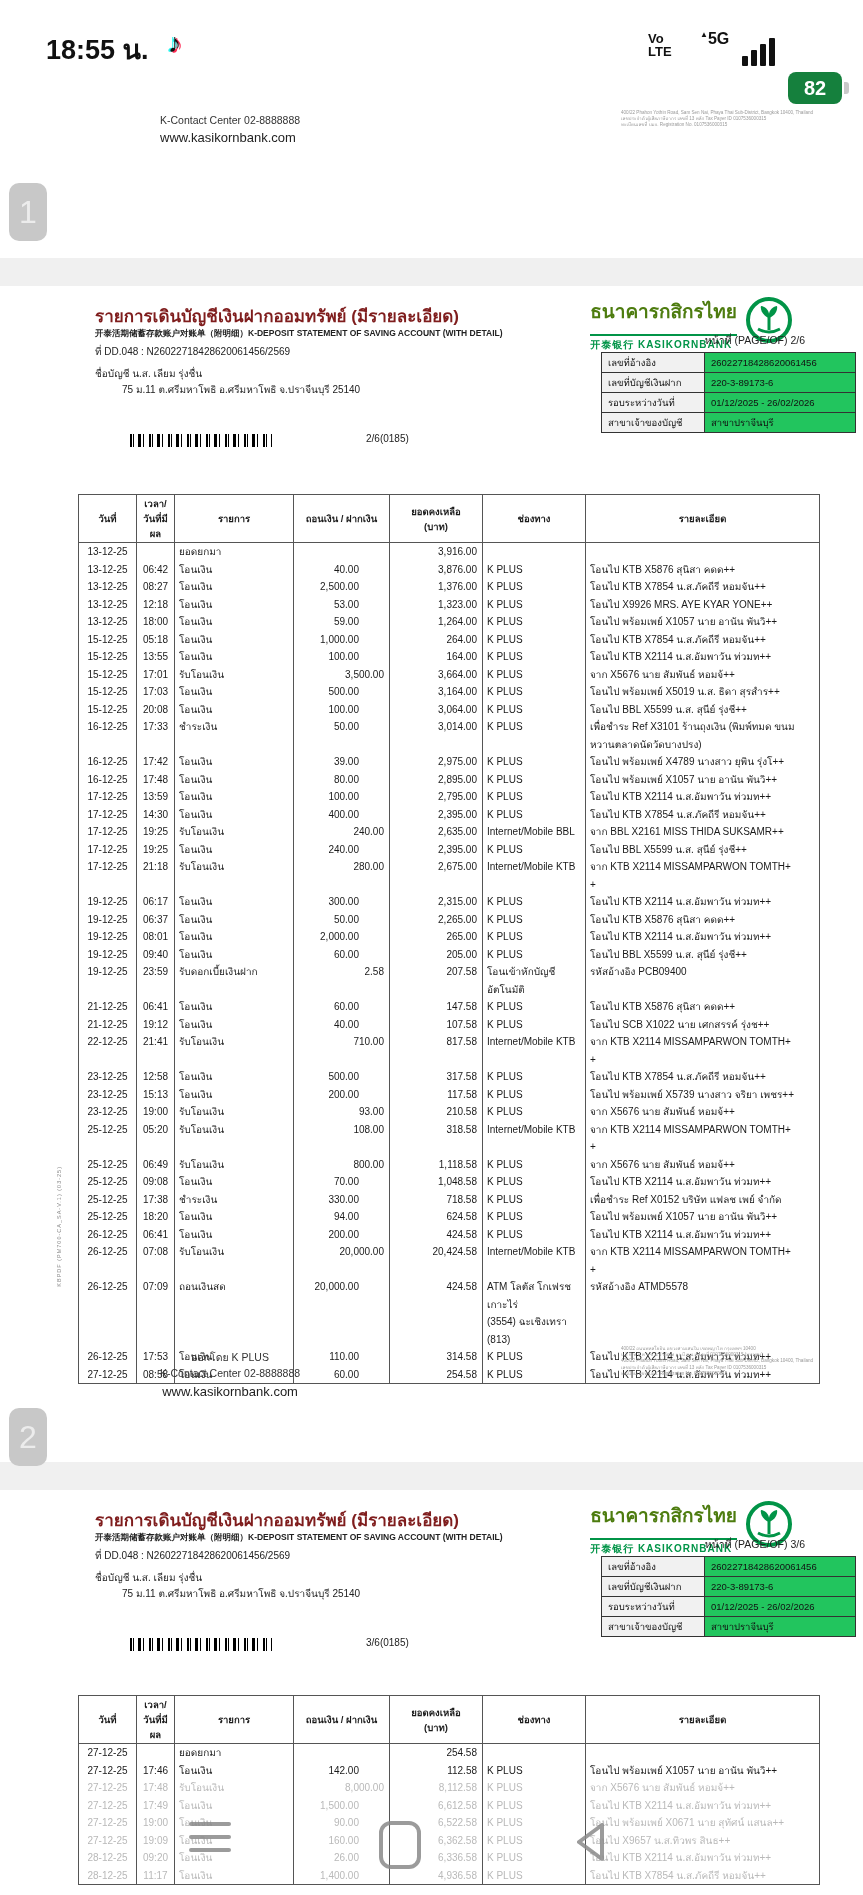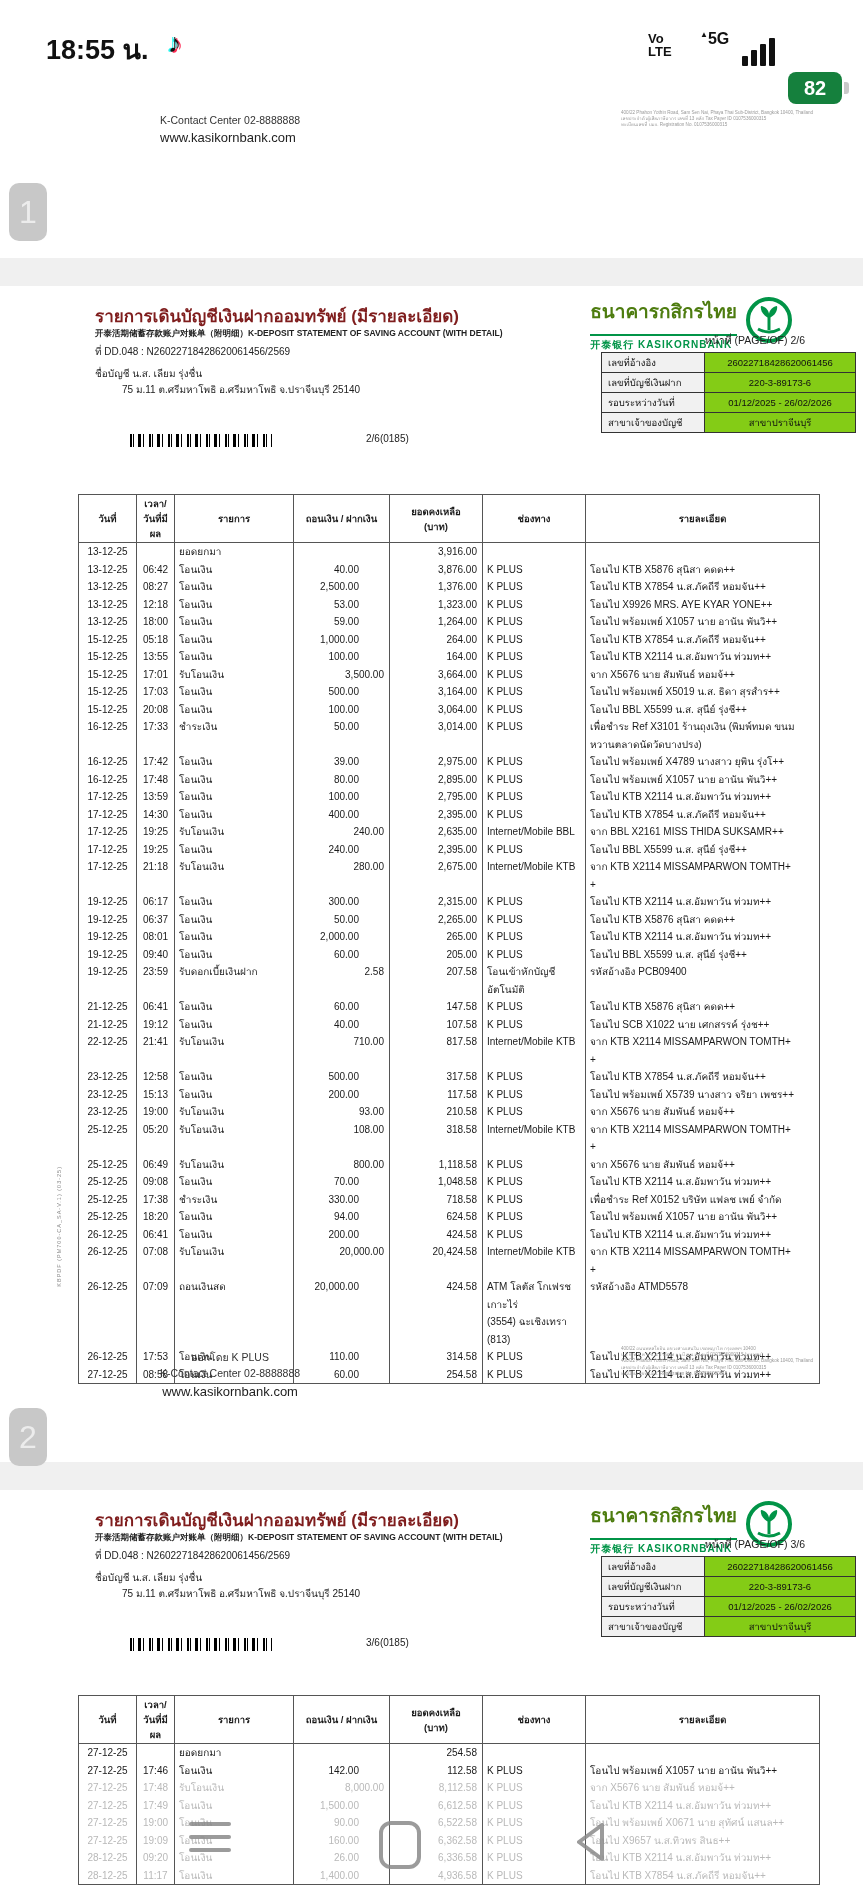--- a/index.html
+++ b/index.html
@@ -43,21 +43,21 @@
   .logo-th{font-size:19px;font-weight:bold;color:#4d7c0f;border-bottom:2px solid #019447;padding-bottom:8px;}
   .logo-en{font-size:10px;font-weight:bold;color:#019447;letter-spacing:1px;margin-top:2px;}
   .logo-mark{width:48px;height:48px;}
   .page-ind{position:absolute;right:58px;top:46px;font-size:10.5px;color:#222;}
   .doc-no{position:absolute;left:95px;top:58px;font-size:10px;color:#222;}
   .acc-name{position:absolute;left:95px;top:80px;font-size:10px;color:#222;}
   .acc-addr{position:absolute;left:122px;top:96px;font-size:10px;color:#222;}
   .info{position:absolute;right:7px;top:66px;border-collapse:collapse;font-size:9.5px;color:#111;}
   .info td{border:1px solid #333;padding:2px 6px;height:13px;margin-left:36px;}
   .info td.lbl{width:90px;background:#f1f1f1;}
-  .info td.val{width:138px;background:#84cc16;text-align:center;}
+  .info td.val{width:138px;background:#22c55e;}
   .barcode{position:absolute;left:130px;top:148px;width:142px;height:13px;
            background:repeating-linear-gradient(90deg,#000 0 2px,#fff 2px 3px,#000 3px 4px,#fff 4px 8px,#000 8px 11px,#fff 11px 13px,#000 13px 14px,#fff 14px 19px);}
   .barcode-label{position:absolute;left:366px;top:147px;font-size:10px;color:#222;}
   .t{position:absolute;left:78px;border-collapse:collapse;table-layout:fixed;width:742px;font-size:10px;color:#1a1a1a;border:1px solid #555;}
   .tt2{top:208px;}
   .tt3{top:205px;}
   .t th{border:1px solid #555;font-size:9.5px;font-weight:bold;white-space:pre-line;height:34px;padding:1px 2px;text-align:center;}
   .t td{border-left:1px solid #555;border-right:1px solid #555;padding:0 4px;line-height:17.5px;vertical-align:top;white-space:pre-line;}
   .c0,.c1{text-align:center;padding:0 1px;}
   .c3{text-align:right;padding-right:30px !important;}

